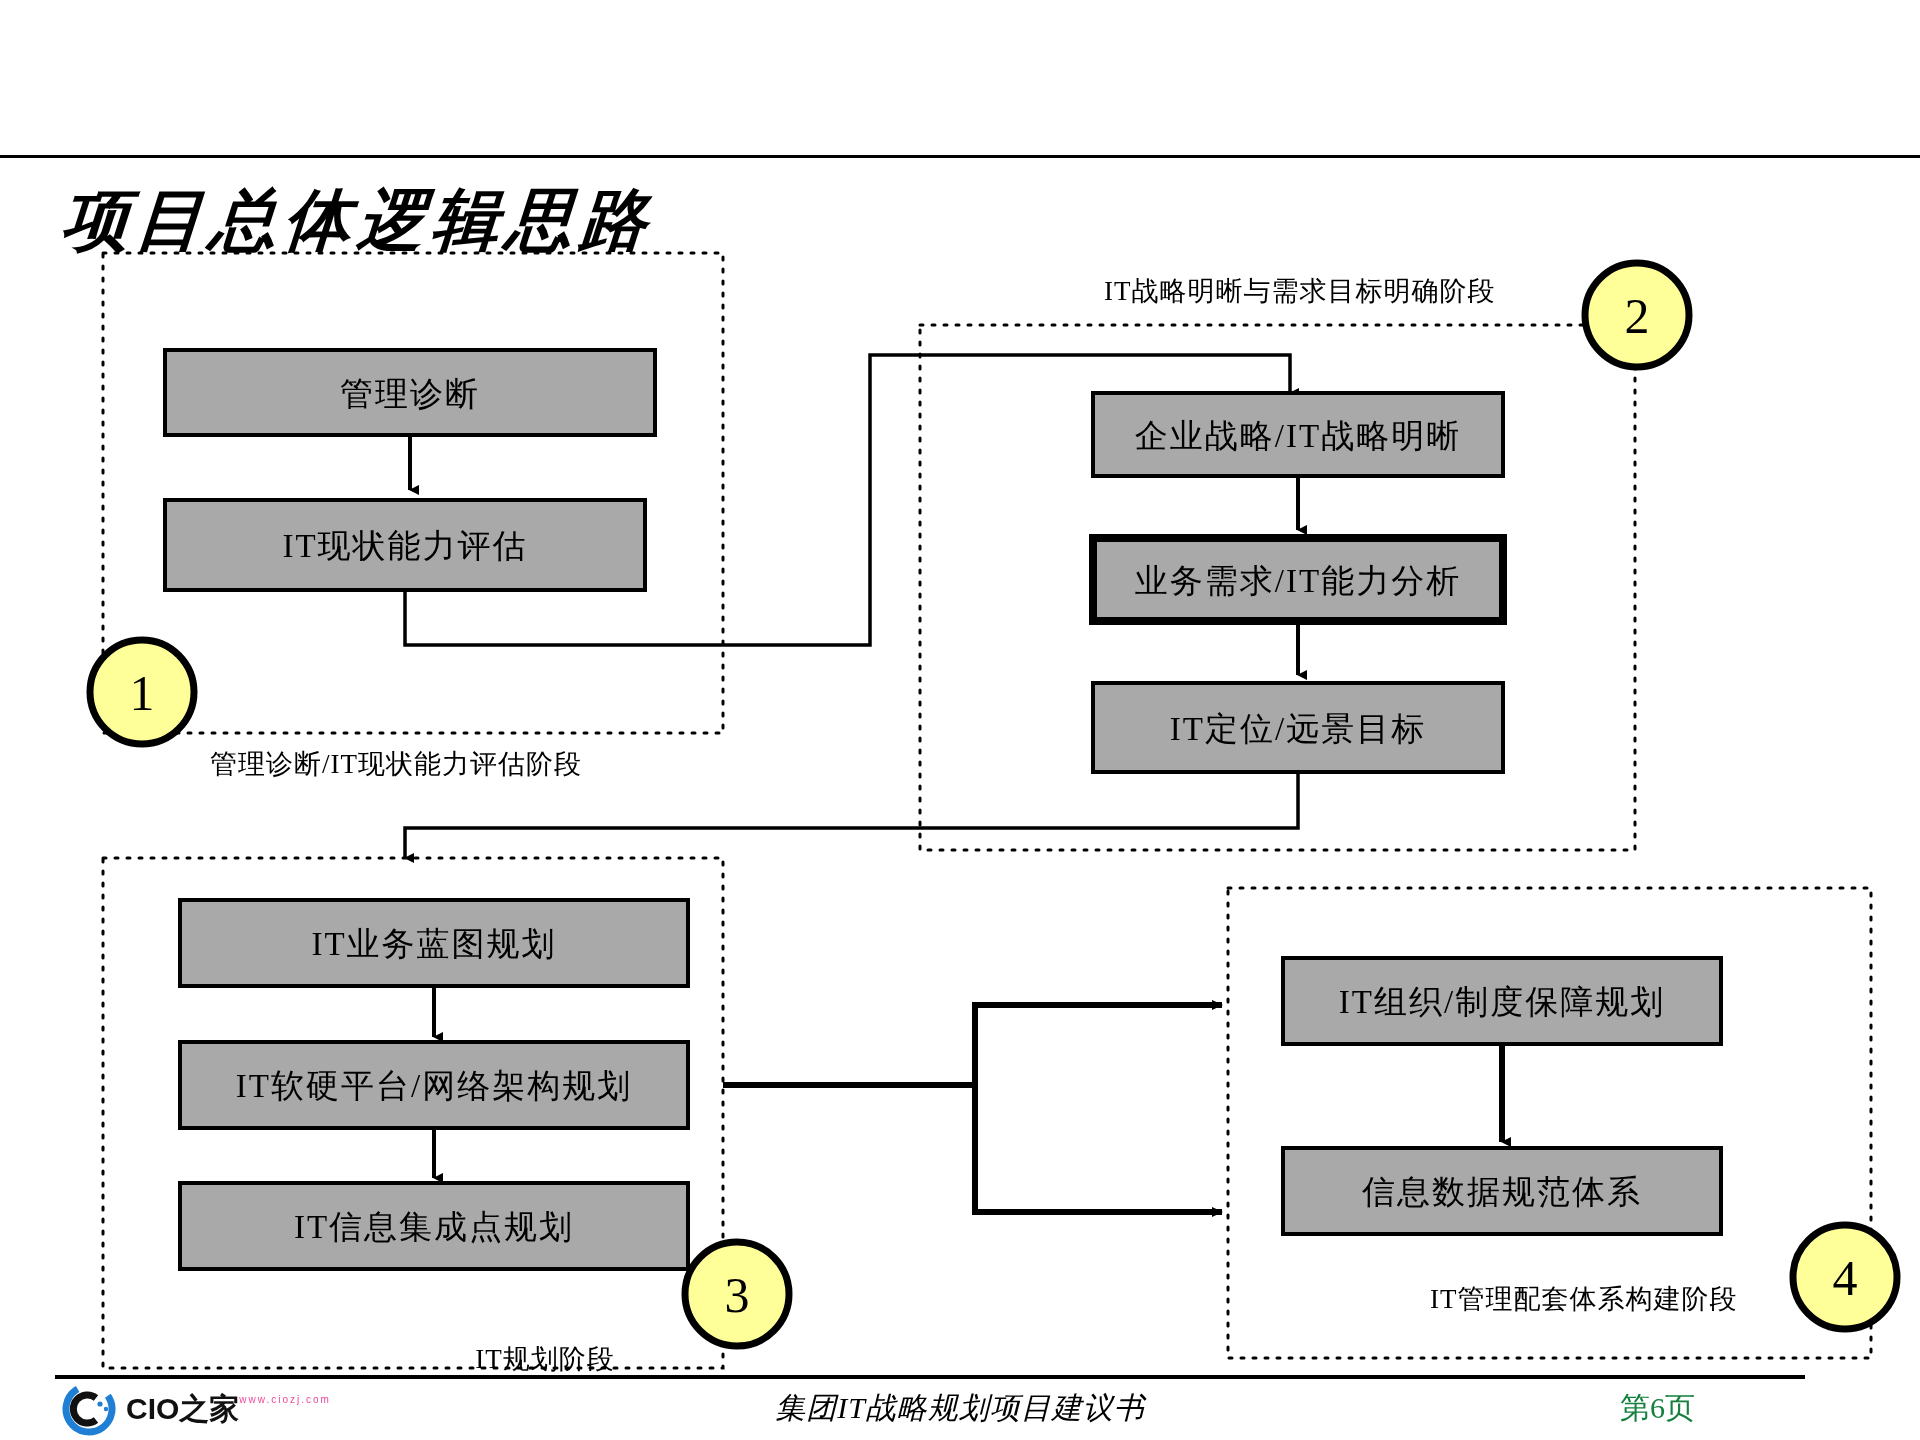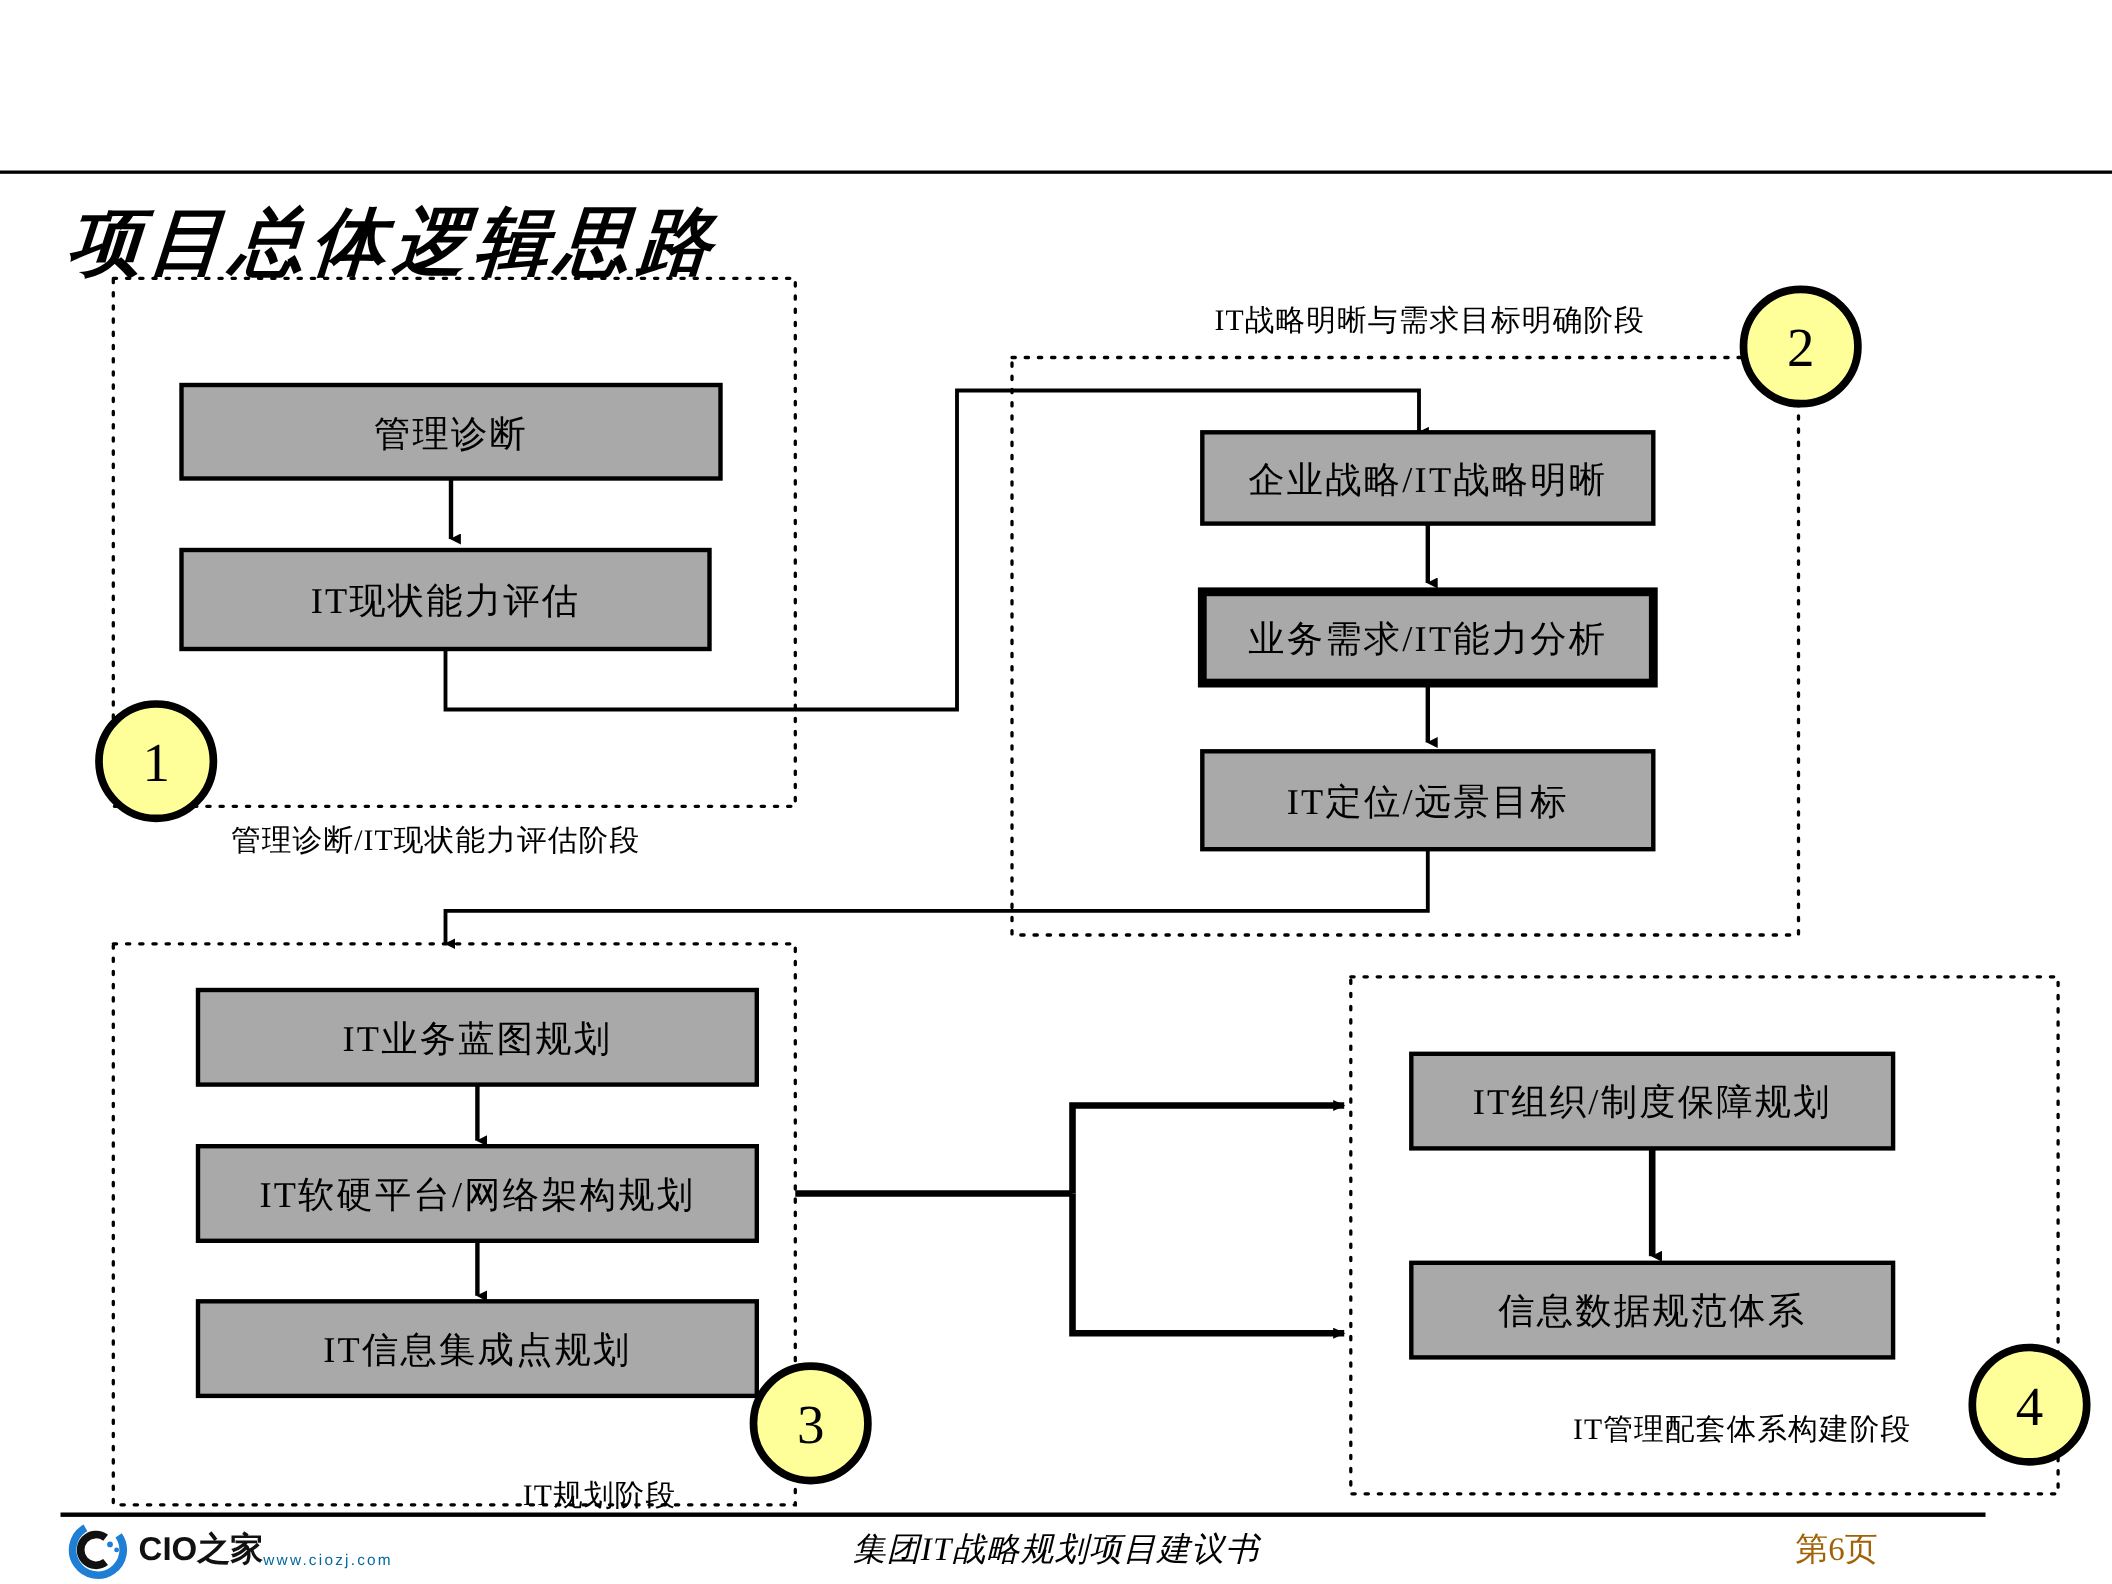--- a/index.html
+++ b/index.html
@@ -85,22 +85,21 @@
     color: #000000;
     letter-spacing: 1px;
     font-style: italic;
   }
   .footer-page {
     position: absolute;
     left: 1620px;
     top: 1388px;
     font-family: "Liberation Serif", "DejaVu Serif", serif;
     font-size: 30px;
-    color: #a16207;
-    margin-left: 12px;
+    color: #15803d;
   }
   .logo {
     position: absolute;
     left: 62px;
     top: 1382px;
     display: flex;
     align-items: center;
     gap: 10px;
   }
   .logo-mark {
@@ -114,24 +113,24 @@
   }
   .logo-main {
     font-family: "Liberation Sans", "DejaVu Sans", sans-serif;
     font-size: 30px;
     font-weight: bold;
     color: #111111;
     letter-spacing: 0px;
   }
   .logo-sub {
     font-family: "Liberation Sans", "DejaVu Sans", sans-serif;
-    font-size: 14px;
-    color: #0369a1;
+    font-size: 10px;
+    color: #ec4899;
     letter-spacing: 2px;
-    margin-top: 17px;
+    margin-top: 1px;
   }
 </style>
 </head>
 <body>
 
 <div id="slide">
 
   <div class="hdr-rule"></div>
 
   <div class="title">项目总体逻辑思路</div>

